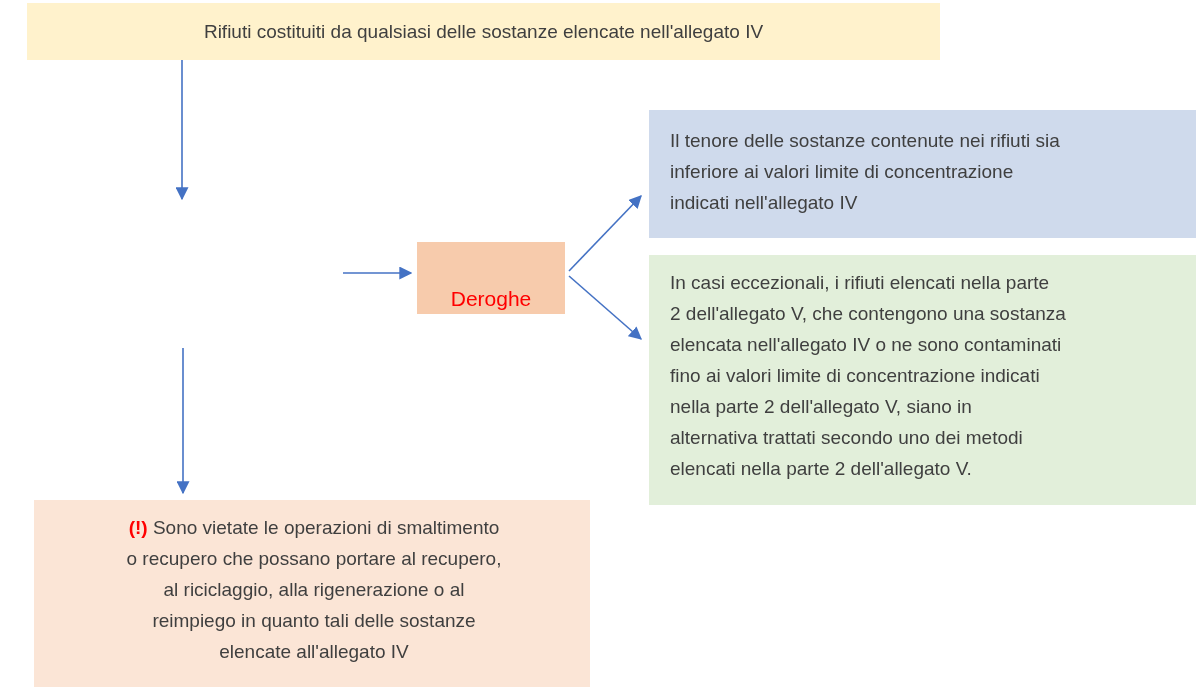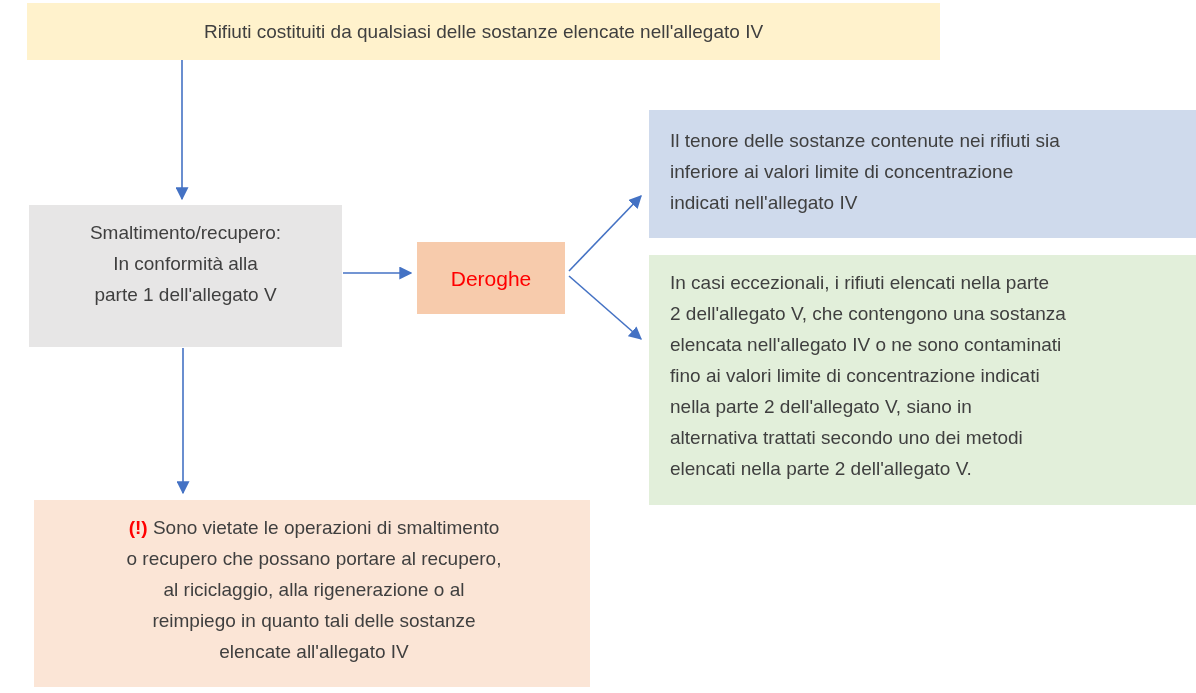--- a/index.html
+++ b/index.html
@@ -33,21 +33,21 @@
   }
   .box-gray {
     left: 10px; top: 205px; width: 313px; height: 142px;
     background: #e7e6e6;
     text-align: center;
     padding-top: 12px;
   }
   .box-deroghe {
     left: 398px; top: 242px; width: 148px; height: 72px;
     background: #f7cbac;
-    display: flex; align-items: center; justify-content: center;
+    display: flex; align-items: flex-end; justify-content: center;
     color: #ff0000;
     font-size: 21px;
   }
   .box-blue {
     left: 630px; top: 110px; width: 560px; height: 128px;
     background: #cfdaec;
     padding: 15px 12px 12px 21px;
     line-height: 31px;
   }
   .box-green {
@@ -87,23 +87,20 @@
     <line x1="324" y1="273" x2="392" y2="273" stroke="#4472C4" stroke-width="1.6" marker-end="url(#ah)"></line>
     <line x1="550" y1="271" x2="622" y2="196" stroke="#4472C4" stroke-width="1.6" marker-end="url(#ah)"></line>
     <line x1="550" y1="276" x2="622" y2="339" stroke="#4472C4" stroke-width="1.6" marker-end="url(#ah)"></line>
     <line x1="164" y1="348" x2="164" y2="493" stroke="#4472C4" stroke-width="1.6" marker-end="url(#ah)"></line>
   </svg>
 
   <div class="box box-yellow">
     <span>Rifiuti costituiti da qualsiasi delle sostanze elencate nell'allegato IV</span>
   </div>
 
-  <div class="box box-gray">Smaltimento/recupero:
-In conformità alla
-parte 1 dell'allegato V</div>
 
   <div class="box box-deroghe">
     <span>Deroghe</span>
   </div>
 
   <div class="box box-blue">Il tenore delle sostanze contenute nei rifiuti sia
 inferiore ai valori limite di concentrazione
 indicati nell'allegato IV</div>
 
   <div class="box box-green">In casi eccezionali, i rifiuti elencati nella parte

